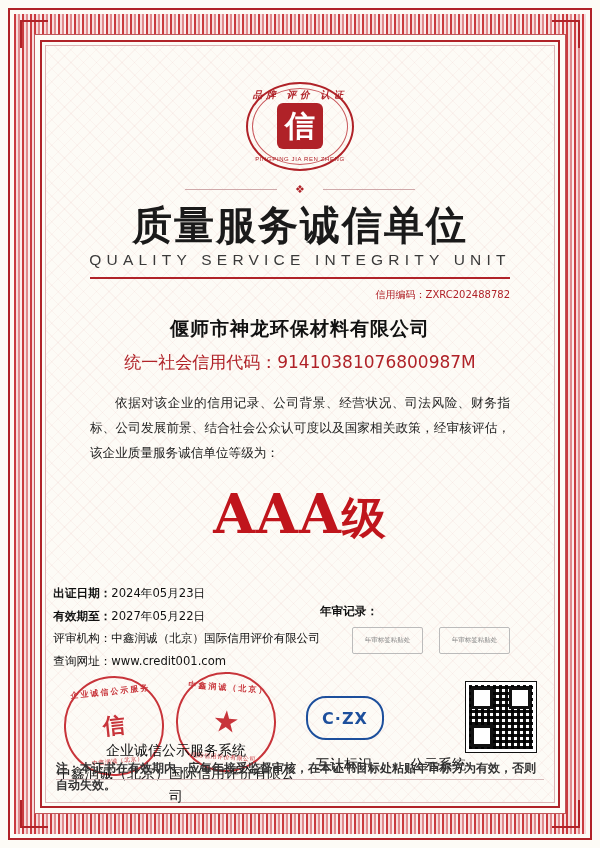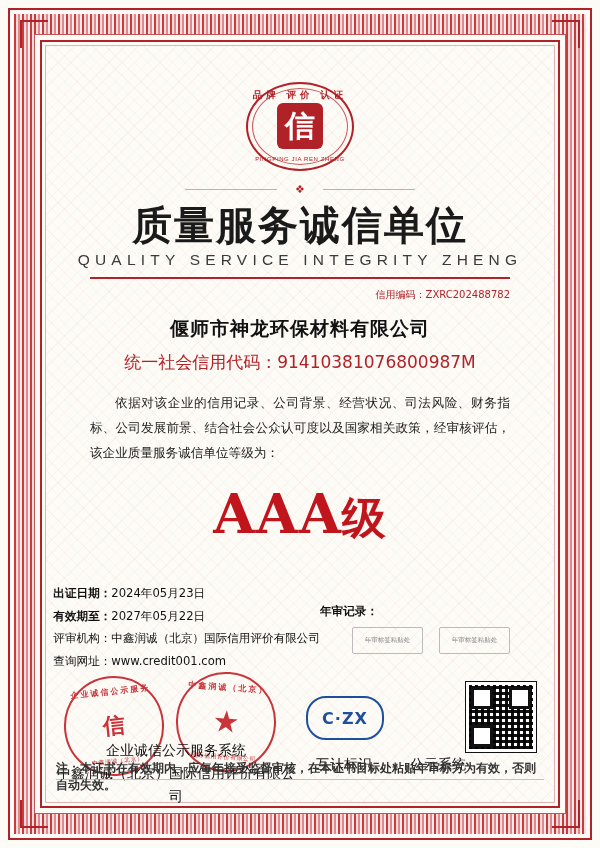--- a/index.html
+++ b/index.html
@@ -70,21 +70,21 @@
   .emblem .ring{
     position:absolute;inset:0;border-radius:50%;
     border:2px solid #b02228;
   }
   .emblem .ring2{
     position:absolute;inset:6px;border-radius:50%;
     border:1px solid #c9595d;
   }
   .emblem .cn-top{
     position:absolute;left:0;right:0;top:7px;text-align:center;
-    font-size:9.5px;color:#b02228;letter-spacing:4px;font-weight:bold;
+    font-size:9.5px;color:#b02228;letter-spacing:4px;font-weight:bold;font-style:italic;
   }
   .emblem .pinyin{
     position:absolute;left:0;right:0;bottom:9px;text-align:center;
     font-size:6px;color:#b02228;letter-spacing:.6px;
   }
   .emblem .core{
     position:absolute;left:50%;top:50%;transform:translate(-50%,-50%);
     width:46px;height:46px;background:#b02228;color:#fff;border-radius:6px;
     display:flex;align-items:center;justify-content:center;
     font-size:30px;font-weight:bold;font-family:"DejaVu Sans",sans-serif;
@@ -262,21 +262,21 @@
       <div class="cn-top">品牌 评价 认证</div>
       <div class="core">信</div>
       <div class="pinyin">PINGPING JIA REN ZHENG</div>
     </div>
 
     <div class="orn">
       <span>❖</span>
     </div>
 
     <div class="title-cn">质量服务诚信单位</div>
-    <div class="title-en">QUALITY SERVICE INTEGRITY ZHENG</div>
+    <div class="title-en">QUALITY SERVICE INTEGRITY UNIT</div>
     <div class="title-rule"></div>
 
     <div class="credit-no">
       <span>信用编码：</span><span>ZXRC202488782</span>
     </div>
 
     <div class="company">偃师市神龙环保材料有限公司</div>
     <div class="usci">
       <span>统一社会信用代码：</span><span>91410381076800987M</span>
     </div>

